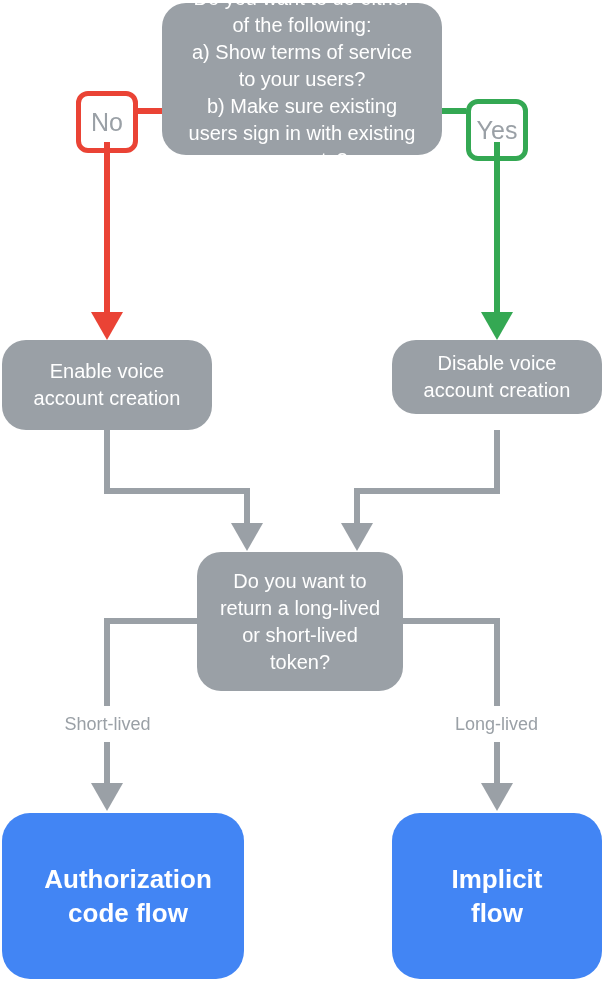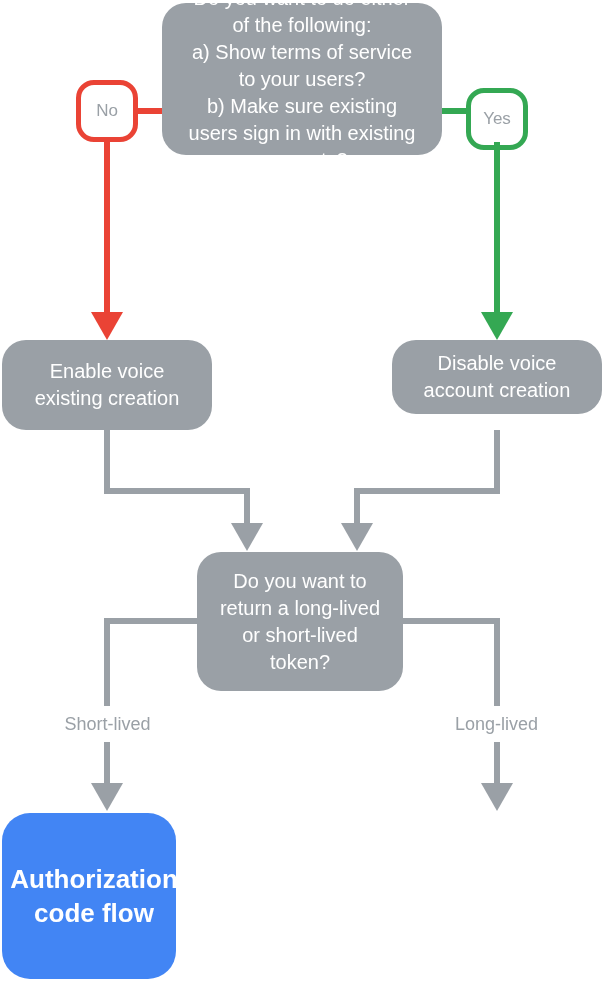--- a/index.html
+++ b/index.html
@@ -39,27 +39,28 @@
     font-size: 26px;
     line-height: 34px;
     font-weight: 700;
   }
   .badge {
     position: absolute;
     box-sizing: border-box;
     width: 62px;
     height: 62px;
     background: #ffffff;
-    border-radius: 18px;
+    border-radius: 12px;
     display: flex;
     align-items: center;
     justify-content: center;
-    font-size: 17px;
+    font-size: 25px;
     font-weight: 500;
     color: var(--muted, #9AA0A6);
+    margin-top: 11px;
   }
   .badge-no  { border: 5px solid var(--red, #EA4335); }
   .badge-yes { border: 5px solid var(--green, #34A853); }
   .line {
     position: absolute;
   }
   .line-gray  { background: var(--gray, #9AA0A6); }
   .line-red   { background: var(--red, #EA4335); }
   .line-green { background: var(--green, #34A853); }
   .arrow-down {
@@ -106,21 +107,21 @@
   #elbow-right-arrow { left: 341px; top: 523px; }
   #token-question    { left: 197px; top: 552px; width: 206px; height: 139px; }
   #exit-left-h       { left: 104px; top: 618px; width: 93px;  height: 6px; }
   #exit-right-h      { left: 403px; top: 618px; width: 97px;  height: 6px; }
   #exit-left-v       { left: 104px; top: 618px; width: 6px;   height: 166px; }
   #exit-right-v      { left: 494px; top: 618px; width: 6px;   height: 166px; }
   #short-lived-label { left: 23px;  top: 706px; width: 169px; height: 36px; }
   #long-lived-label  { left: 412px; top: 706px; width: 169px; height: 36px; }
   #auth-arrow        { left: 91px;  top: 783px; }
   #implicit-arrow    { left: 481px; top: 783px; }
-  #auth-node         { left: 2px;   top: 813px; width: 174px; height: 166px; padding-left: 10px; }
+  #auth-node         { left: 2px;   top: 813px; width: 242px; height: 166px; padding-left: 10px; }
   #implicit-node     { left: 392px; top: 813px; width: 210px; height: 166px; }
 </style>
 </head>
 <body>
 
 <div class="canvas">
 
   <div class="node gray-node" id="top-question">Do you want to do either
 of the following:
 a) Show terms of service
@@ -133,21 +134,21 @@
   <div class="badge badge-no" id="no-badge">No</div>
   <div class="line line-red" id="no-v-line"></div>
   <div class="arrow-down arrow-red" id="no-arrow"></div>
 
   <div class="line line-green" id="yes-h-line"></div>
   <div class="badge badge-yes" id="yes-badge">Yes</div>
   <div class="line line-green" id="yes-v-line"></div>
   <div class="arrow-down arrow-green" id="yes-arrow"></div>
 
   <div class="node gray-node" id="enable-node">Enable voice
-existing creation</div>
+account creation</div>
   <div class="node gray-node" id="disable-node">Disable voice
 account creation</div>
 
   <div class="line line-gray" id="elbow-left-v1"></div>
   <div class="line line-gray" id="elbow-left-h"></div>
   <div class="line line-gray" id="elbow-left-v2"></div>
   <div class="arrow-down arrow-gray" id="elbow-left-arrow"></div>
 
   <div class="line line-gray" id="elbow-right-v1"></div>
   <div class="line line-gray" id="elbow-right-h"></div>
@@ -165,14 +166,16 @@
   <div class="line line-gray" id="exit-right-v"></div>
 
   <div class="edge-label" id="short-lived-label">Short-lived</div>
   <div class="edge-label" id="long-lived-label">Long-lived</div>
 
   <div class="arrow-down arrow-gray" id="auth-arrow"></div>
   <div class="arrow-down arrow-gray" id="implicit-arrow"></div>
 
   <div class="node blue-node" id="auth-node">Authorization
 code flow</div>
+  <div class="node blue-node" id="implicit-node">Implicit
+flow</div>
 
 </div>
 
 </body></html>

